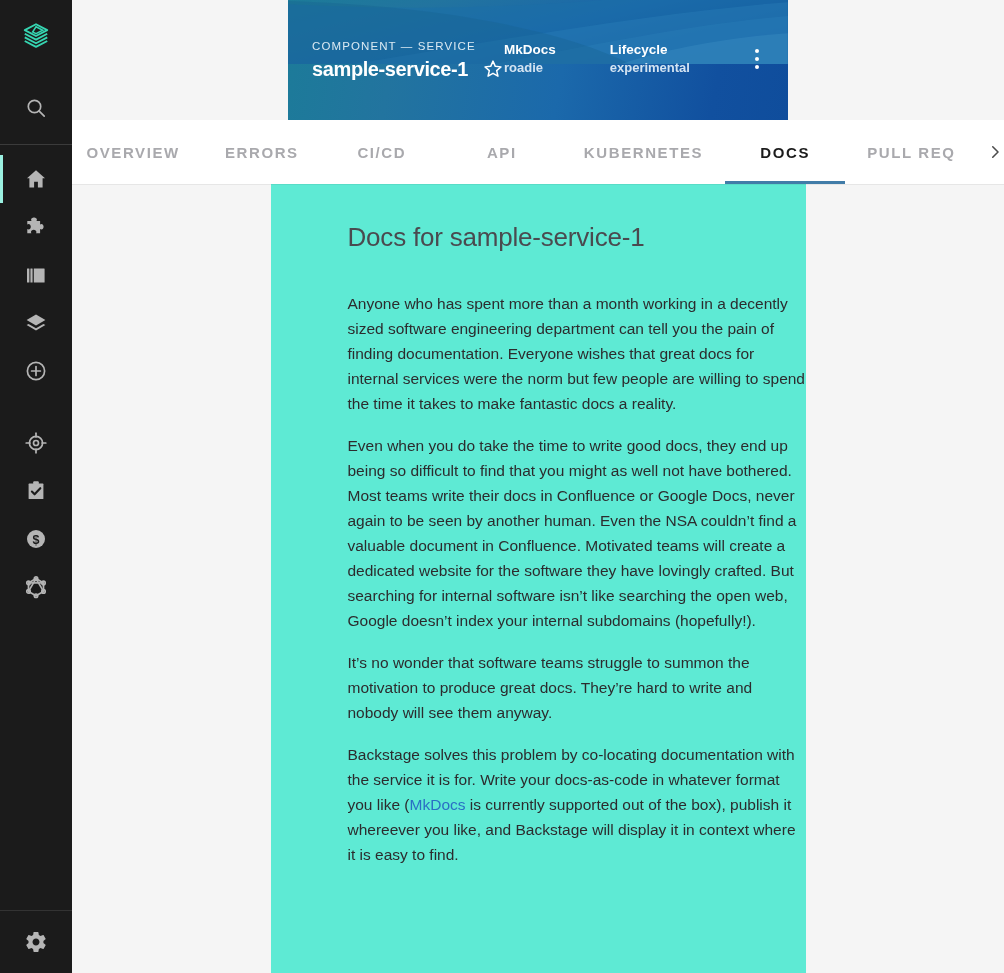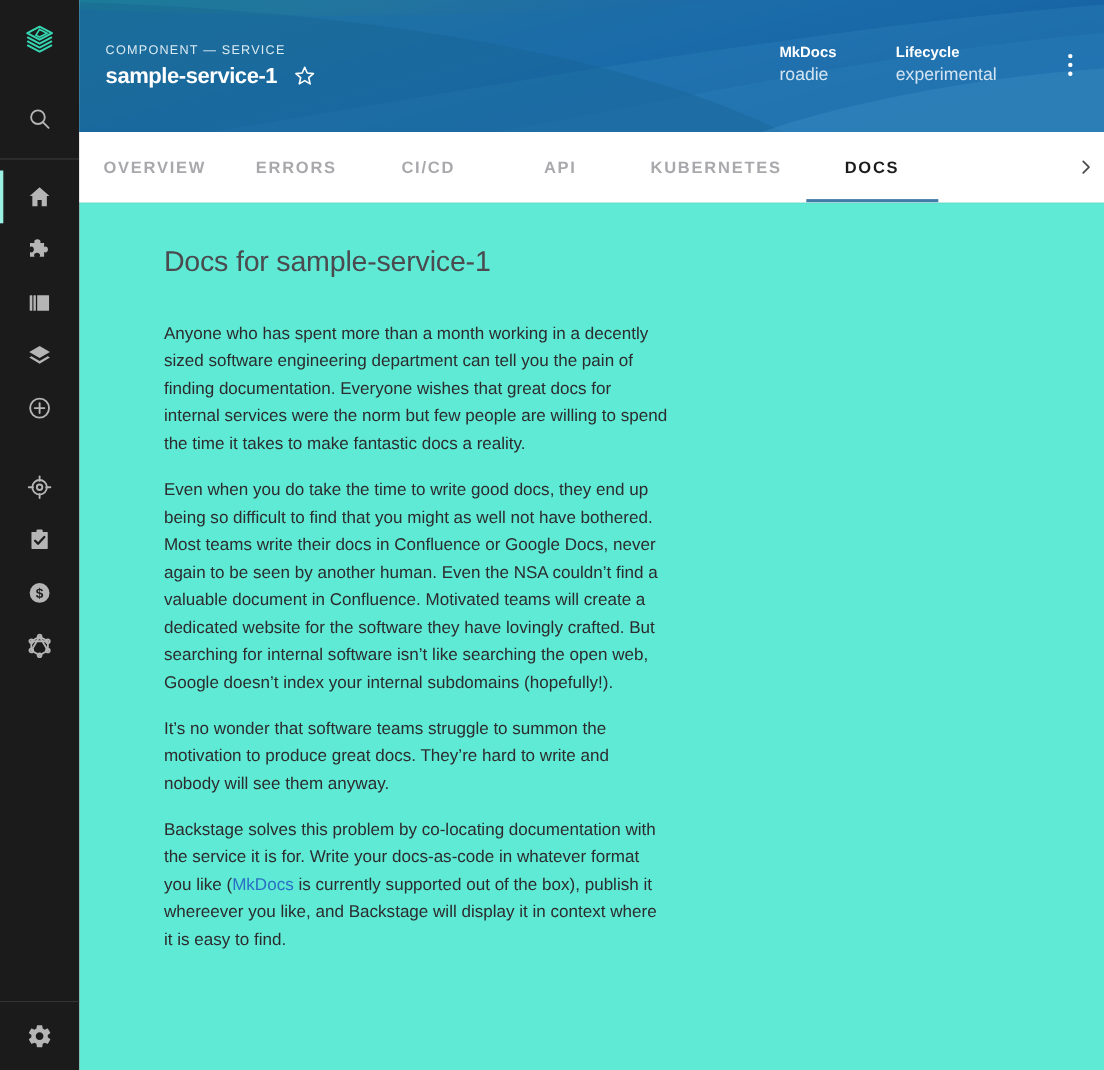--- a/index.html
+++ b/index.html
@@ -52,20 +52,21 @@
   .sb-spacer { flex: 1 1 auto; }
   .sb-bottom { border-top: 1px solid #333; }
   .sb-bottom .sb-item { height: 62px; }
 
   
   .main {
     flex: 1 1 auto; height: 973px;
     display: flex; flex-direction: column;
     background: #f5f5f5;
     overflow: hidden;
+    align-items: center;
   }
 
   
   .header {
     position: relative;
     height: 120px;
     flex: 0 0 120px;
     background: linear-gradient(100deg, #1c7b99 0%, #22749f 22%, #1b69ab 55%, #11509f 85%, #0f4d9c 100%);
     overflow: hidden;
     color: #fff;
@@ -96,21 +97,21 @@
   }
   .star-btn { cursor: pointer; display: flex; align-items: center; }
   .hdr-right { display: flex; align-items: center; gap: 0; padding-bottom: 2px; }
   .hdr-field { margin-right: 54px; }
   .hdr-field:last-of-type { margin-right: 40px; }
   .hdr-field-label {
     font-size: 13.5px; font-weight: bold; color: #ffffff;
     line-height: 1.45;
   }
   .hdr-field-value {
-    font-size: 16px; color: #d4e4f2; font-weight: 400;
+    font-size: 13px; color: #d4e4f2; font-weight: 700;
     line-height: 1.45;
   }
   .kebab {
     width: 26px; height: 30px; cursor: pointer;
     display: flex; flex-direction: column; align-items: center; justify-content: center; gap: 4px;
   }
   .kebab i { display: block; width: 4px; height: 4px; border-radius: 50%; background: #fff; }
 
   
   .tabbar {
@@ -365,20 +366,23 @@
           </div>
         <div class="tab">
             <span>API</span>
           </div>
         <div class="tab">
             <span>KUBERNETES</span>
           </div>
         <div class="tab active">
             <span>DOCS</span>
           </div>
+        <div class="tab">
+            <span>PULL REQ</span>
+          </div>
       </div>
       <div class="tab-scroll">
         <svg width="18" height="18" viewBox="0 0 24 24">
           <path d="M9 5 L16 12 L9 19" fill="none" stroke="#4b4b4b" stroke-width="2.1" stroke-linecap="round" stroke-linejoin="round"></path>
         </svg>
       </div>
     </div>
 
     <main class="content">
       <article class="doc">

